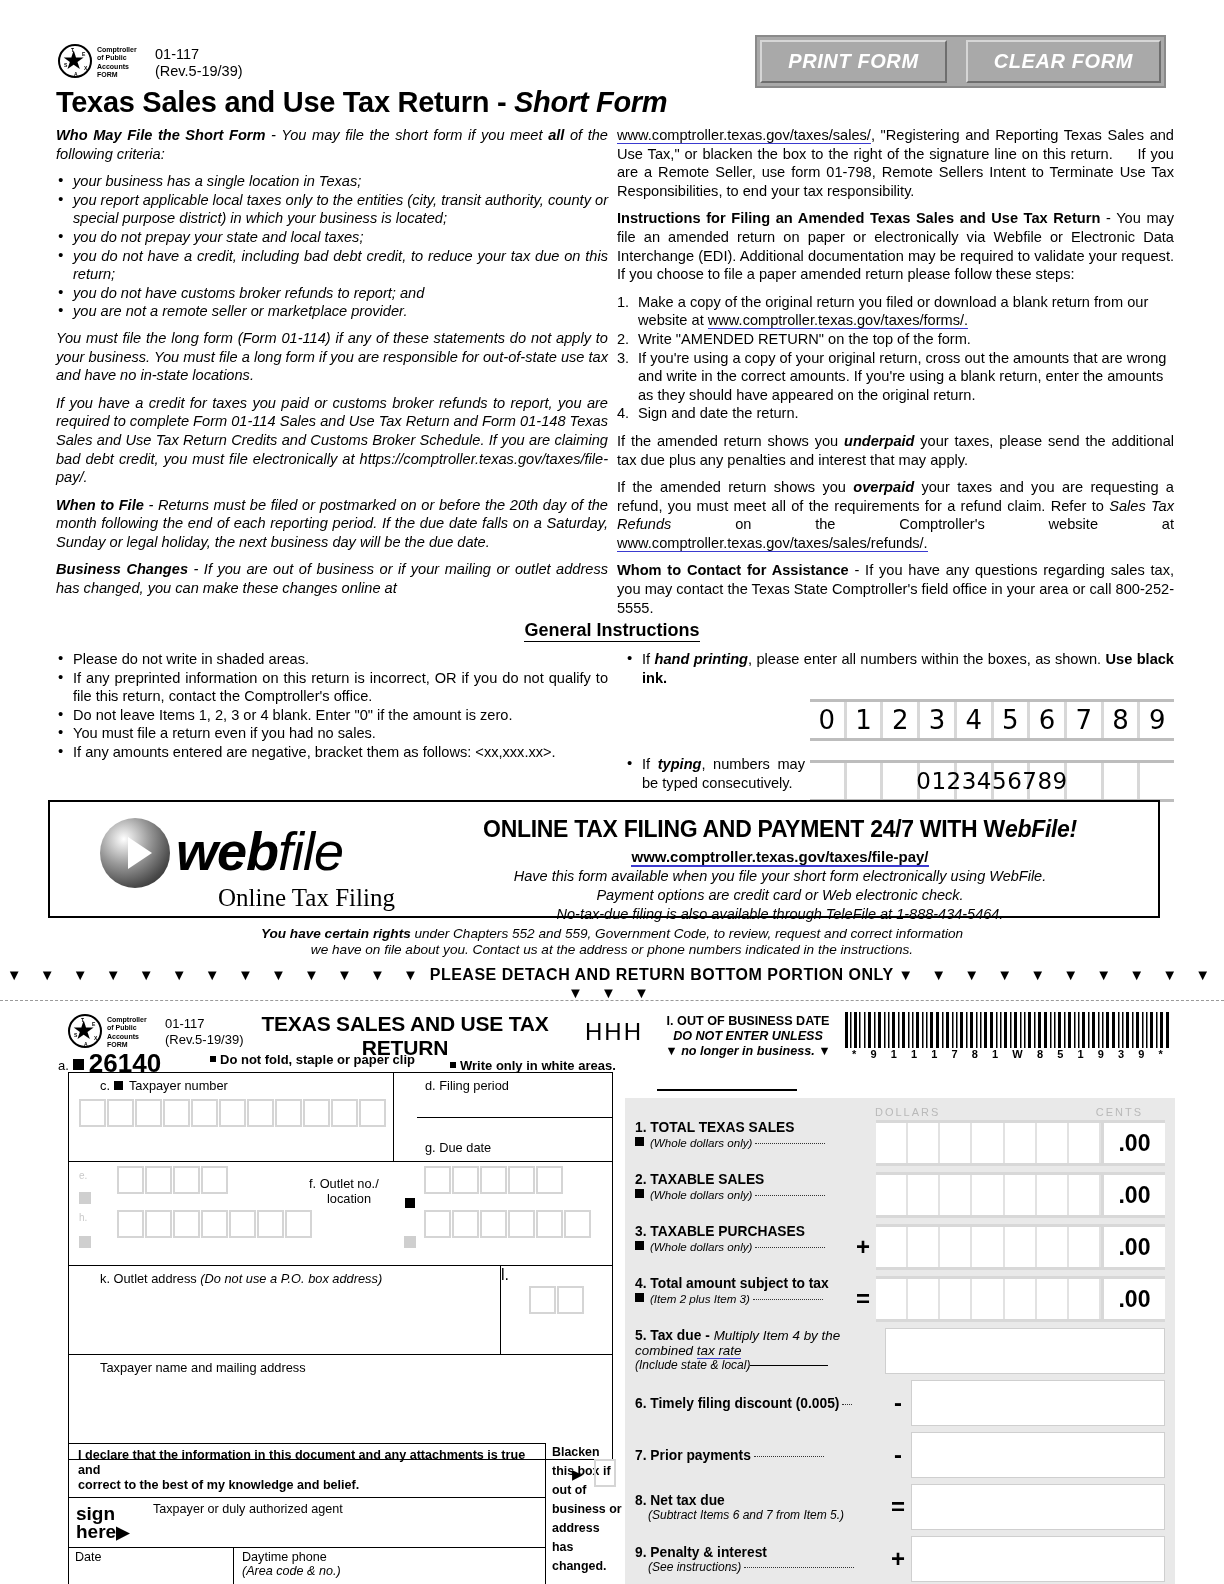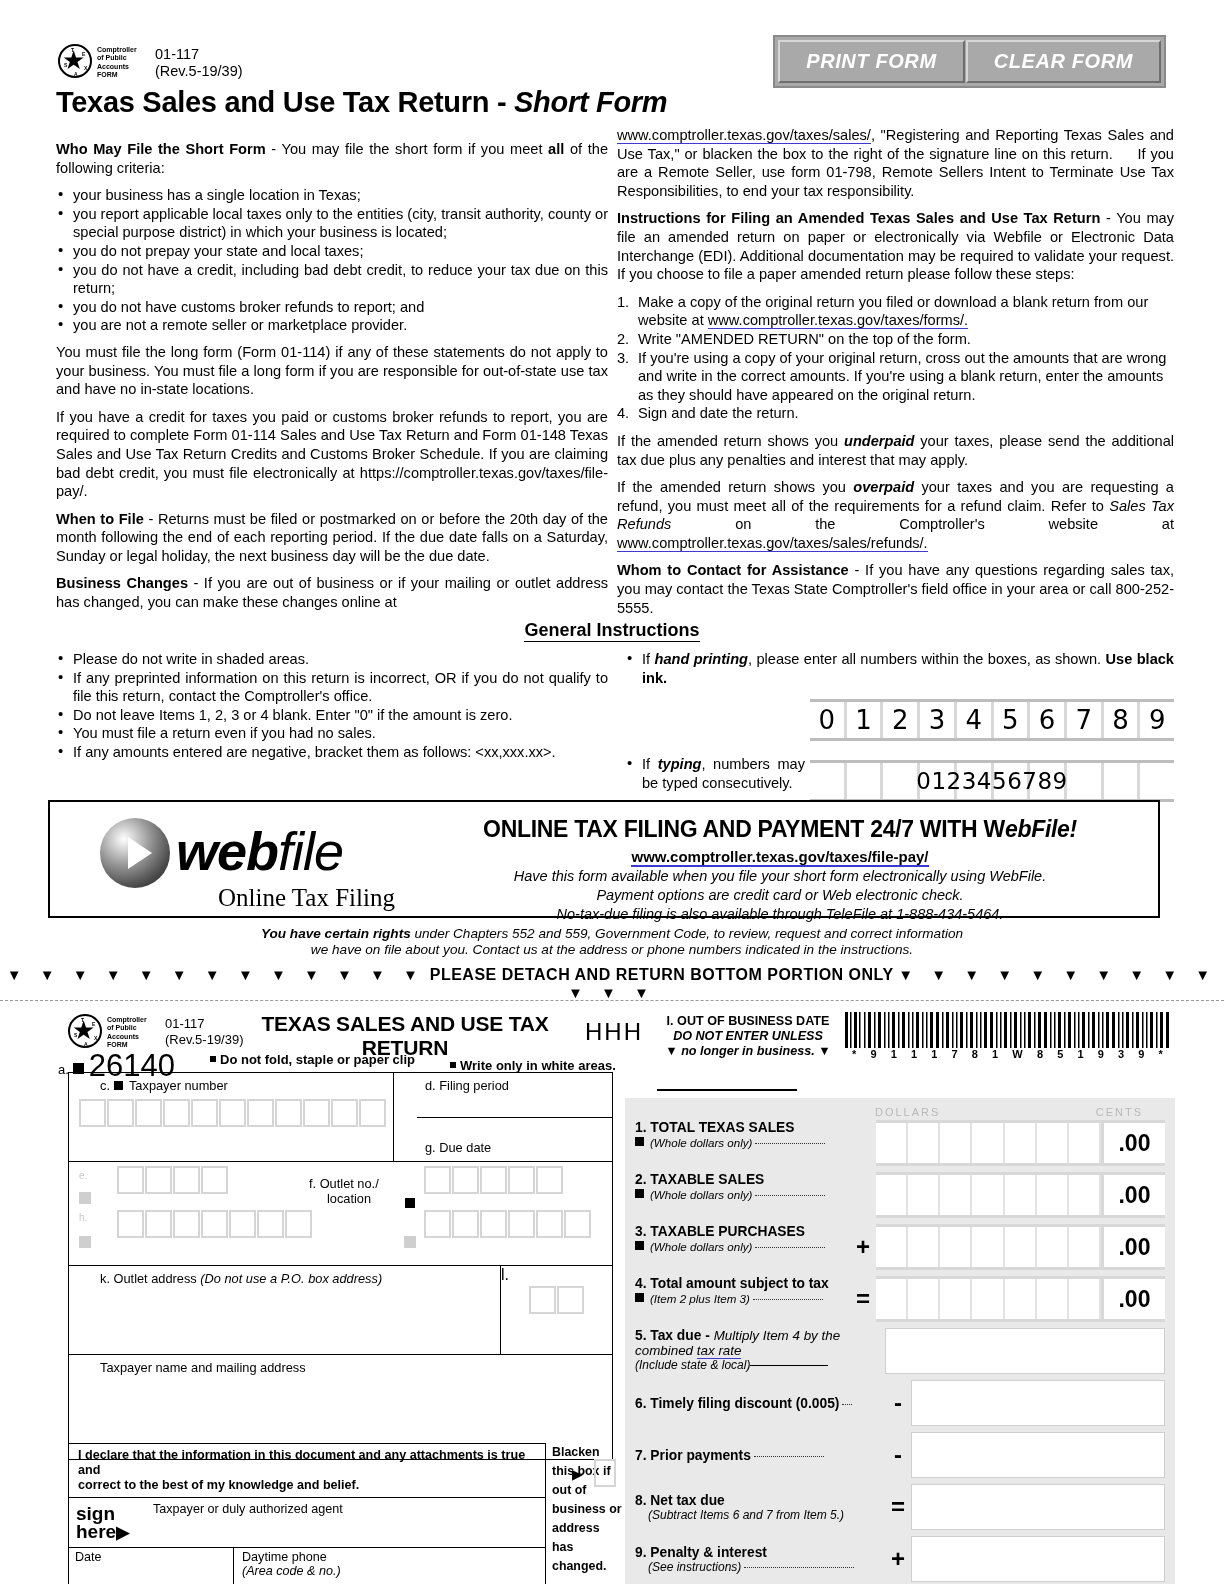--- a/index.html
+++ b/index.html
@@ -30,33 +30,33 @@
   .seal .lt { position:absolute; font-size:5px; font-weight:bold; }
   .seal .lt.t { left:11px; top:1px; }
   .seal .lt.e { left:22px; top:5px; }
   .seal .lt.x { left:24px; top:19px; }
   .seal .lt.a { left:14px; top:25px; }
   .seal .lt.s { left:4px; top:16px; }
 
   .cpa-lines { margin-left:5px; font-size:7px; font-weight:bold; line-height:8.4px; width:52px; padding-top:2px; }
   .formno { margin-left:6px; font-size:14.5px; line-height:17px; padding-top:2px; white-space:nowrap;}
 
-  .btn-group { position:absolute; right:58px; top:35px; border:2px solid #8a8a8a; background:#a9a9a9; padding:3px; display:flex; gap:1px; }
+  .btn-group { position:absolute; right:58px; top:35px; border:2px solid #8a8a8a; background:#a9a9a9; padding:3px; display:flex; gap:19px; }
   .gbtn {
     background:#a9a9a9; border-top:2px solid #d6d6d6; border-left:2px solid #d6d6d6;
     border-right:2px solid #6e6e6e; border-bottom:2px solid #6e6e6e;
     color:#ffffff; font-weight:bold; font-style:italic; font-size:20px;
     letter-spacing:0.6px; padding:8px 26px; cursor:pointer;
   }
 
   .maintitle { position:absolute; left:56px; top:86px; font-size:29px; font-weight:bold; letter-spacing:-0.3px; }
   .maintitle .it { font-weight:bold; font-style:italic; }
 
   
-  .colL { position:absolute; left:56px; top:140px; width:552px; }
+  .colL { position:absolute; left:56px; top:126px; width:552px;font-style:italic; }
   .colR { position:absolute; left:617px; top:126px; width:557px; }
   .p { font-size:14.6px; line-height:18.6px; text-align:justify; margin:0 0 9px 0; }
   .b { font-weight:bold; }
   .i { font-style:italic; }
   .bi { font-weight:bold; font-style:italic; }
   .ul { border-bottom:1.5px solid #3a3ad0; }
   ul.bl { margin:0 0 8px 0; padding:0; list-style:none; }
   ul.bl li { font-size:14.6px; line-height:18.6px; text-align:justify; position:relative;
              padding-left:17px; margin-bottom:0px; }
   ul.bl li:before { content:"\2022"; position:absolute; left:2px; top:-1px; font-size:15px; }
@@ -102,21 +102,21 @@
   .detach .tri { font-size:15px; letter-spacing:7px; }
   .cutline { position:absolute; left:0; top:1000px; width:1224px; border-top:1px dashed #9a9a9a; }
 
   
   .bf { position:absolute; left:0px; top:1004px; width:1224px; }
   .bf-seal { position:absolute; left:68px; top:10px; display:flex; }
   .bf-title { position:absolute; left:240px; top:8px; width:330px; text-align:center; font-size:21px; font-weight:bold; line-height:24px; letter-spacing:-0.2px;}
   .hhh { position:absolute; left:585px; top:14px; font-size:24px; letter-spacing:2px; }
   .a26140 { position:absolute; left:58px; top:44px; font-size:13px; }
   .a26140 .sq { display:inline-block; width:11px; height:11px; background:#000; margin:0 5px 0 4px; }
-  .a26140 .num { font-size:31px; font-weight:normal; vertical-align:-2px;}
+  .a26140 .num { font-size:26px; font-weight:bold; vertical-align:-2px;}
   .note1 { position:absolute; left:210px; top:48px; font-size:13px; font-weight:bold; }
   .note2 { position:absolute; left:450px; top:54px; font-size:13px; font-weight:bold; }
   .note1 .sq, .note2 .sq { display:inline-block; width:6px;height:6px;background:#000; vertical-align:2px; margin-right:4px;}
 
   .oob { position:absolute; left:658px; top:10px; width:180px; text-align:center; font-size:12.6px; line-height:15px;}
   .oob .l1 { font-weight:bold; }
   .oob .l2 { font-weight:bold; font-style:italic; }
   .oob .l3 { font-weight:bold; font-style:italic; }
   .barcode { position:absolute; left:845px; top:8px; width:325px; height:48px; }
   .barcode .bars { position:absolute; left:0; top:0; width:100%; height:36px; }

